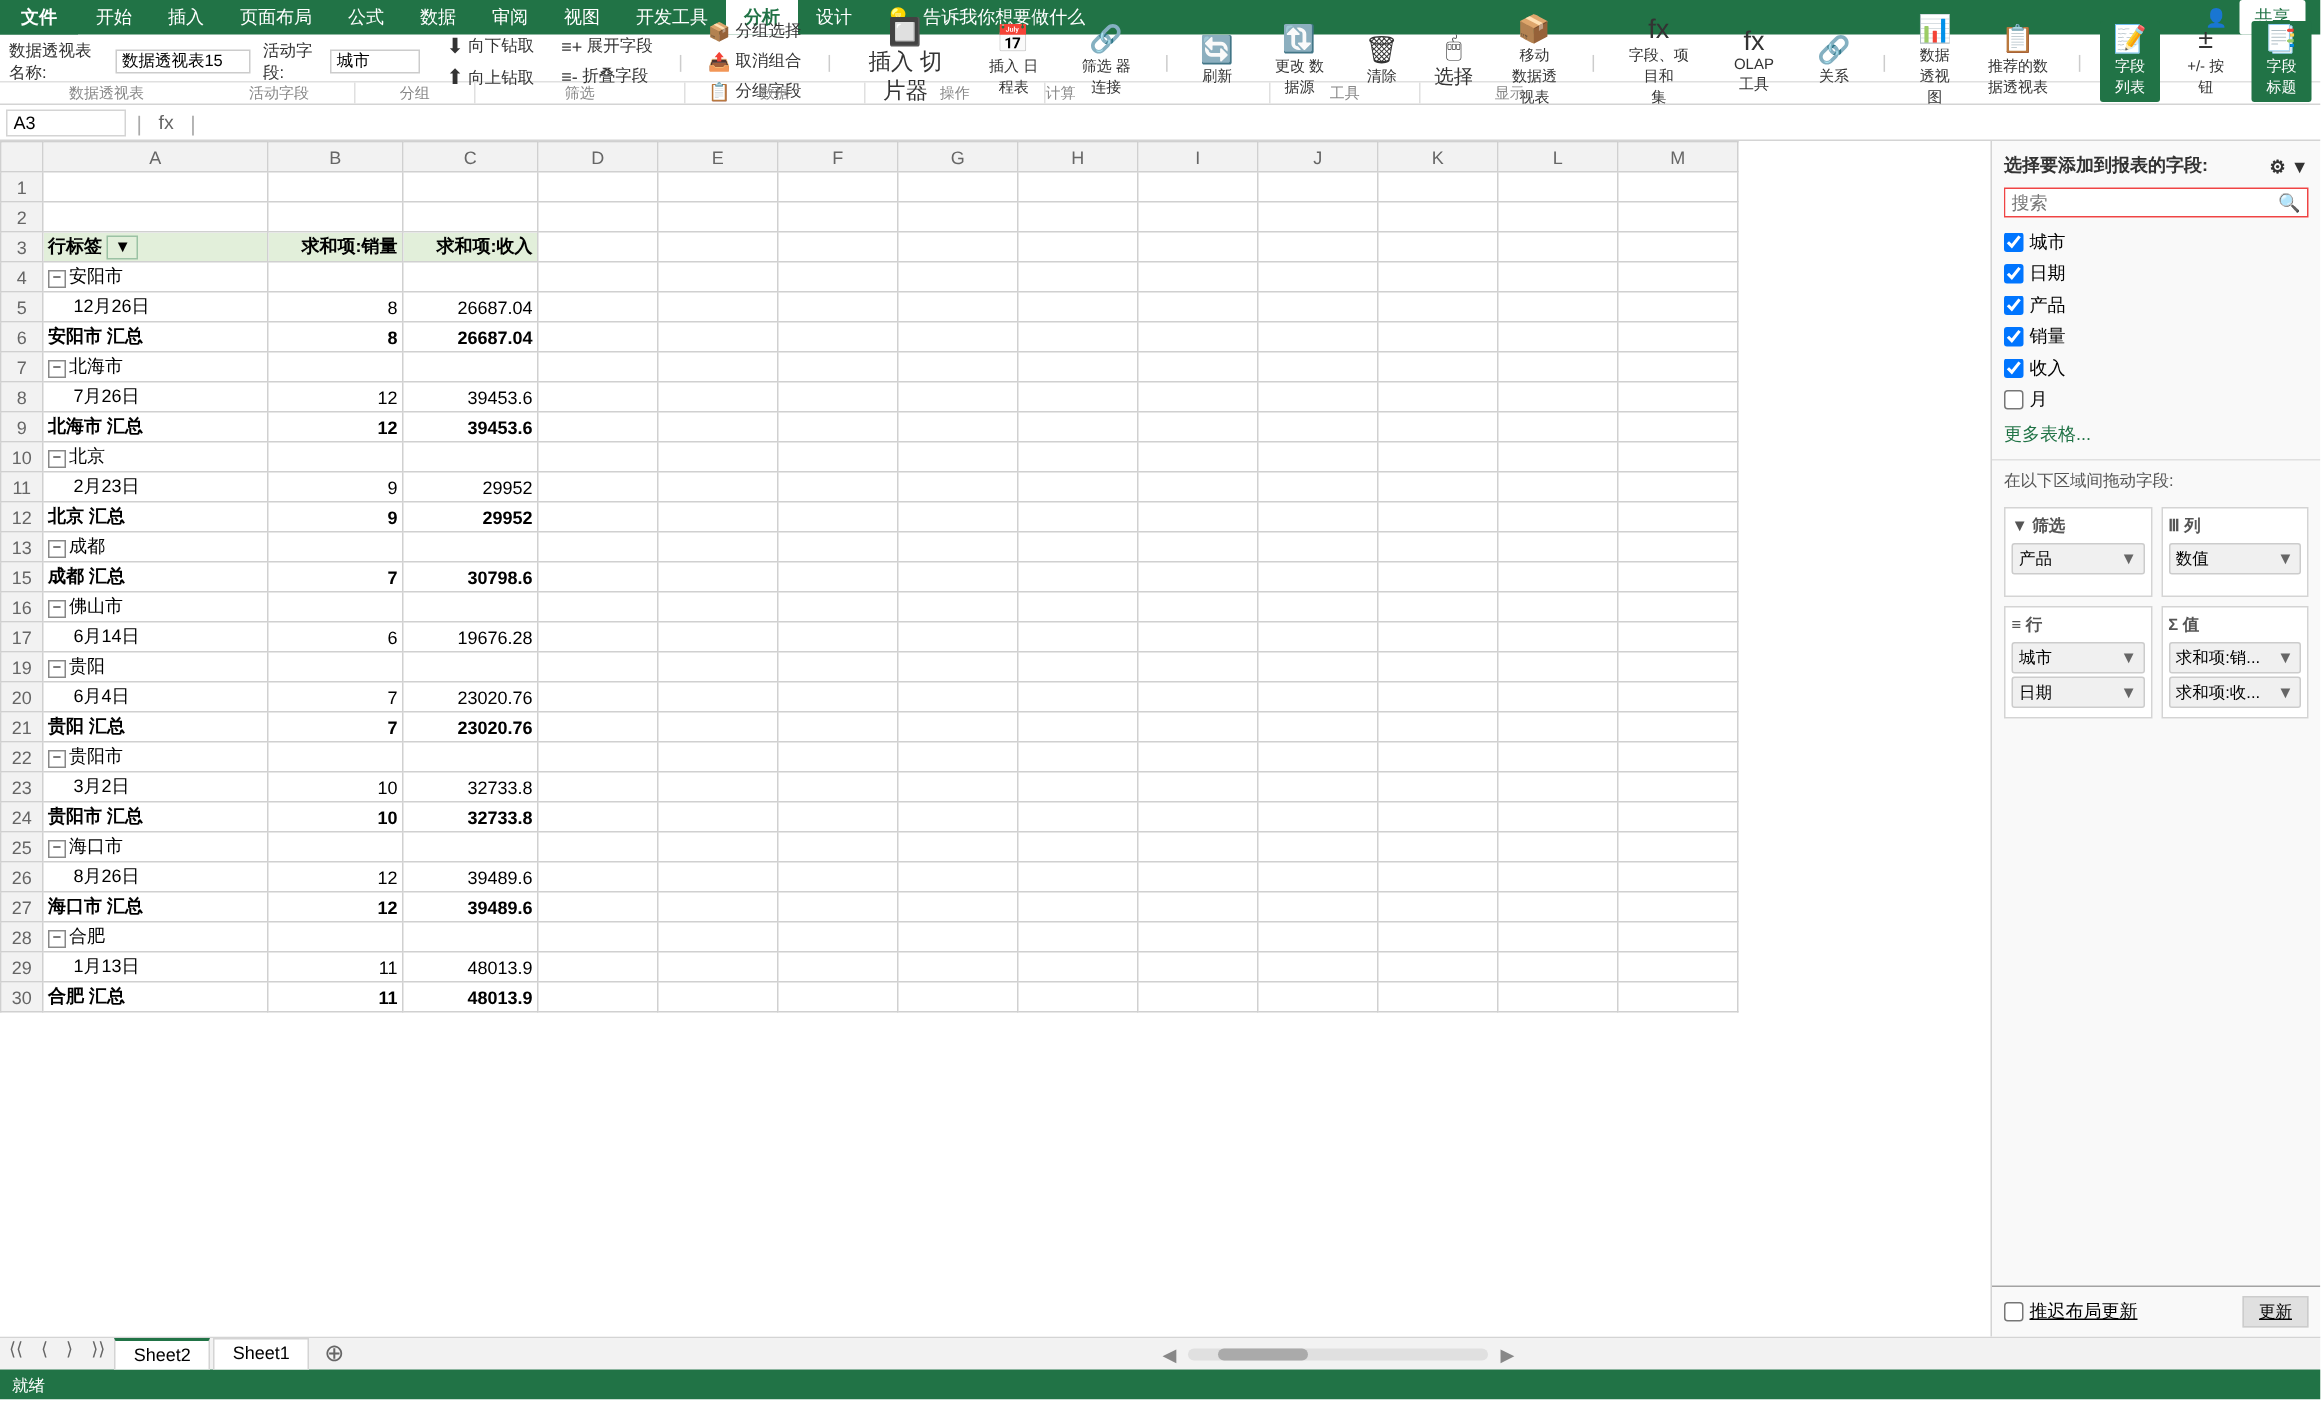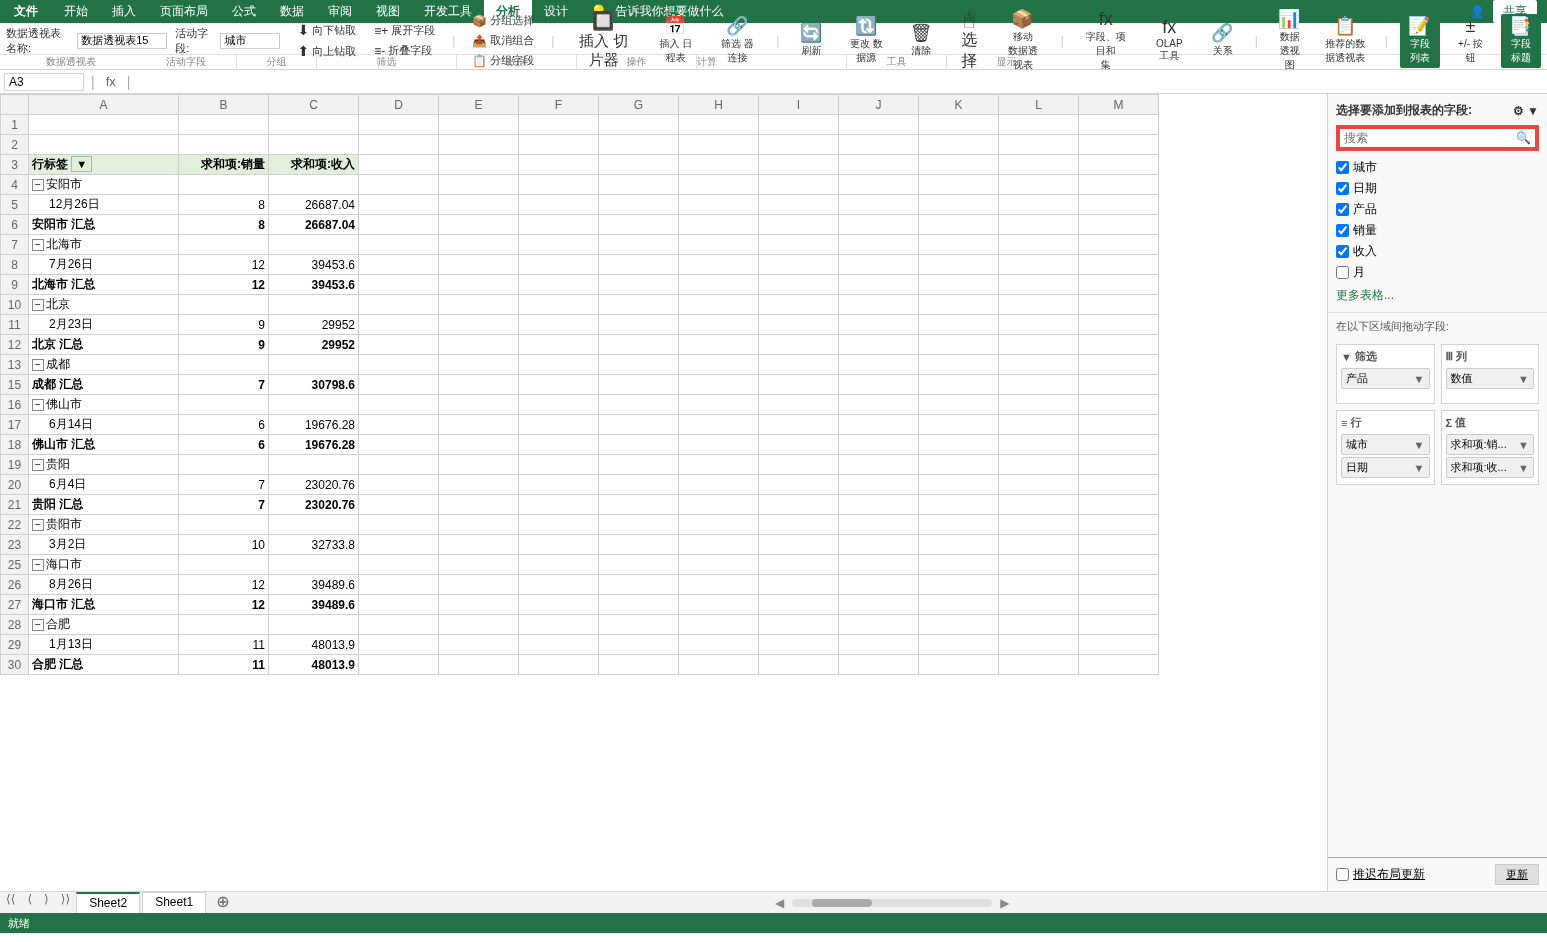--- a/index.html
+++ b/index.html
@@ -157,21 +157,21 @@
       font-weight: bold;
       color: #333;
       margin-bottom: 6px;
       display: flex;
       justify-content: space-between;
       align-items: center;
     }
     .search-box {
       display: flex;
       align-items: center;
-      border: 4px solid #ef4444;
+      border: 1px solid #ef4444;
       background: #fff;
       margin-bottom: 6px;
     }
     .search-box input {
       flex: 1;
       border: none;
       outline: none;
       padding: 2px 4px;
       font-size: 12px;
     }
@@ -366,21 +366,21 @@
       <span class="icon">🔃</span>
       <span style="font-size:10px;">更改
 数据源</span>
     </div>
     <div class="ribbon-btn" style="min-width:40px;">
       <span class="icon">🗑</span>
       <span style="font-size:10px;">清除</span>
     </div>
     <div class="ribbon-btn" style="min-width:40px;">
       <span class="icon">🖱</span>
-      <span style="font-size:16px;">选择</span>
+      <span style="font-size:13px;">选择</span>
     </div>
     <div class="ribbon-btn" style="min-width:50px;">
       <span class="icon">📦</span>
       <span style="font-size:10px;">移动<br>数据透视表</span>
     </div>
     <span style="color:#ccc; margin:0 4px;">|</span>
 
     <div class="ribbon-btn" style="min-width:60px;">
       <span class="icon">fx</span>
       <span style="font-size:10px;">字段、项目和<br>集</span>
@@ -751,36 +751,20 @@
             <td></td>
           <td></td>
             <td></td>
             <td></td>
           <td></td>
             <td></td>
             <td></td>
             <td></td>
         </tr>
 
-        <tr>
-          <th class="row-header">18</th>
-          <td class="subtotal">佛山市 汇总</td>
-          <td class="number subtotal">6</td>
-          <td class="number subtotal">19676.28</td>
-          <td></td>
-            <td></td>
-            <td></td>
-          <td></td>
-            <td></td>
-            <td></td>
-          <td></td>
-            <td></td>
-            <td></td>
-            <td></td>
-        </tr>
 
         <tr>
           <th class="row-header">19</th>
           <td class="city-row"><span class="pivot-icon">−</span>贵阳</td>
           <td></td>
             <td></td>
           <td></td>
             <td></td>
             <td></td>
           <td></td>
@@ -853,20 +837,36 @@
             <td></td>
           <td></td>
             <td></td>
             <td></td>
           <td></td>
             <td></td>
             <td></td>
             <td></td>
         </tr>
 
+        <tr>
+          <th class="row-header">24</th>
+          <td class="subtotal">贵阳市 汇总</td>
+          <td class="number subtotal">10</td>
+          <td class="number subtotal">32733.8</td>
+          <td></td>
+            <td></td>
+            <td></td>
+          <td></td>
+            <td></td>
+            <td></td>
+          <td></td>
+            <td></td>
+            <td></td>
+            <td></td>
+        </tr>
 
         <tr>
           <th class="row-header">25</th>
           <td class="city-row"><span class="pivot-icon">−</span>海口市</td>
           <td></td>
             <td></td>
           <td></td>
             <td></td>
             <td></td>
           <td></td>

